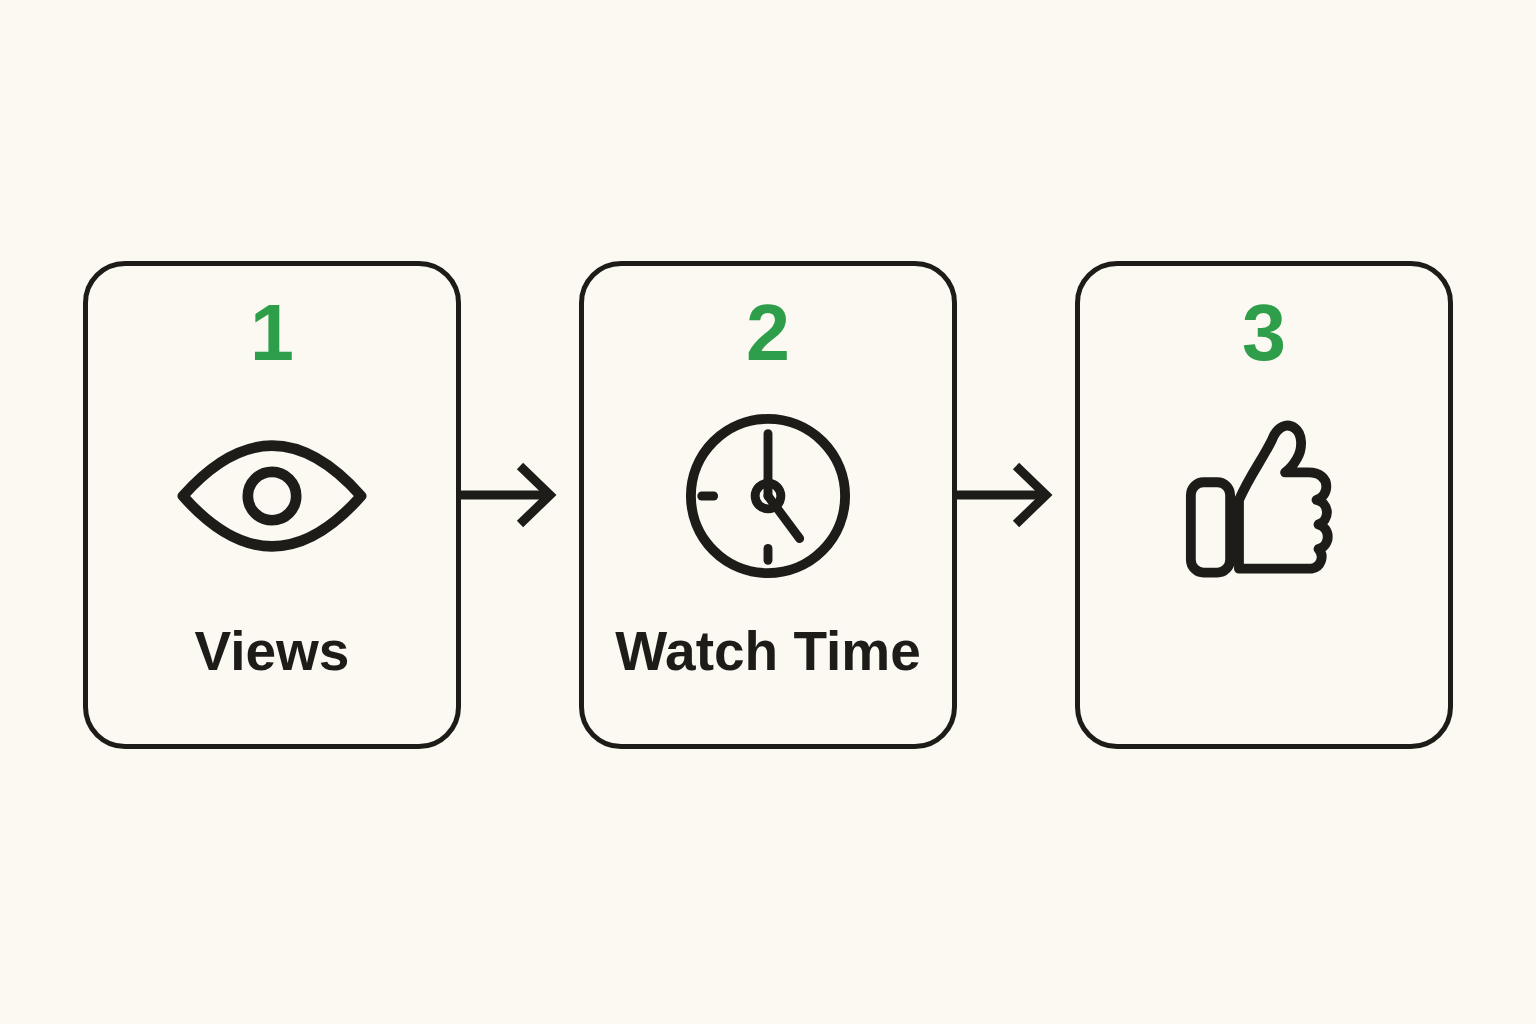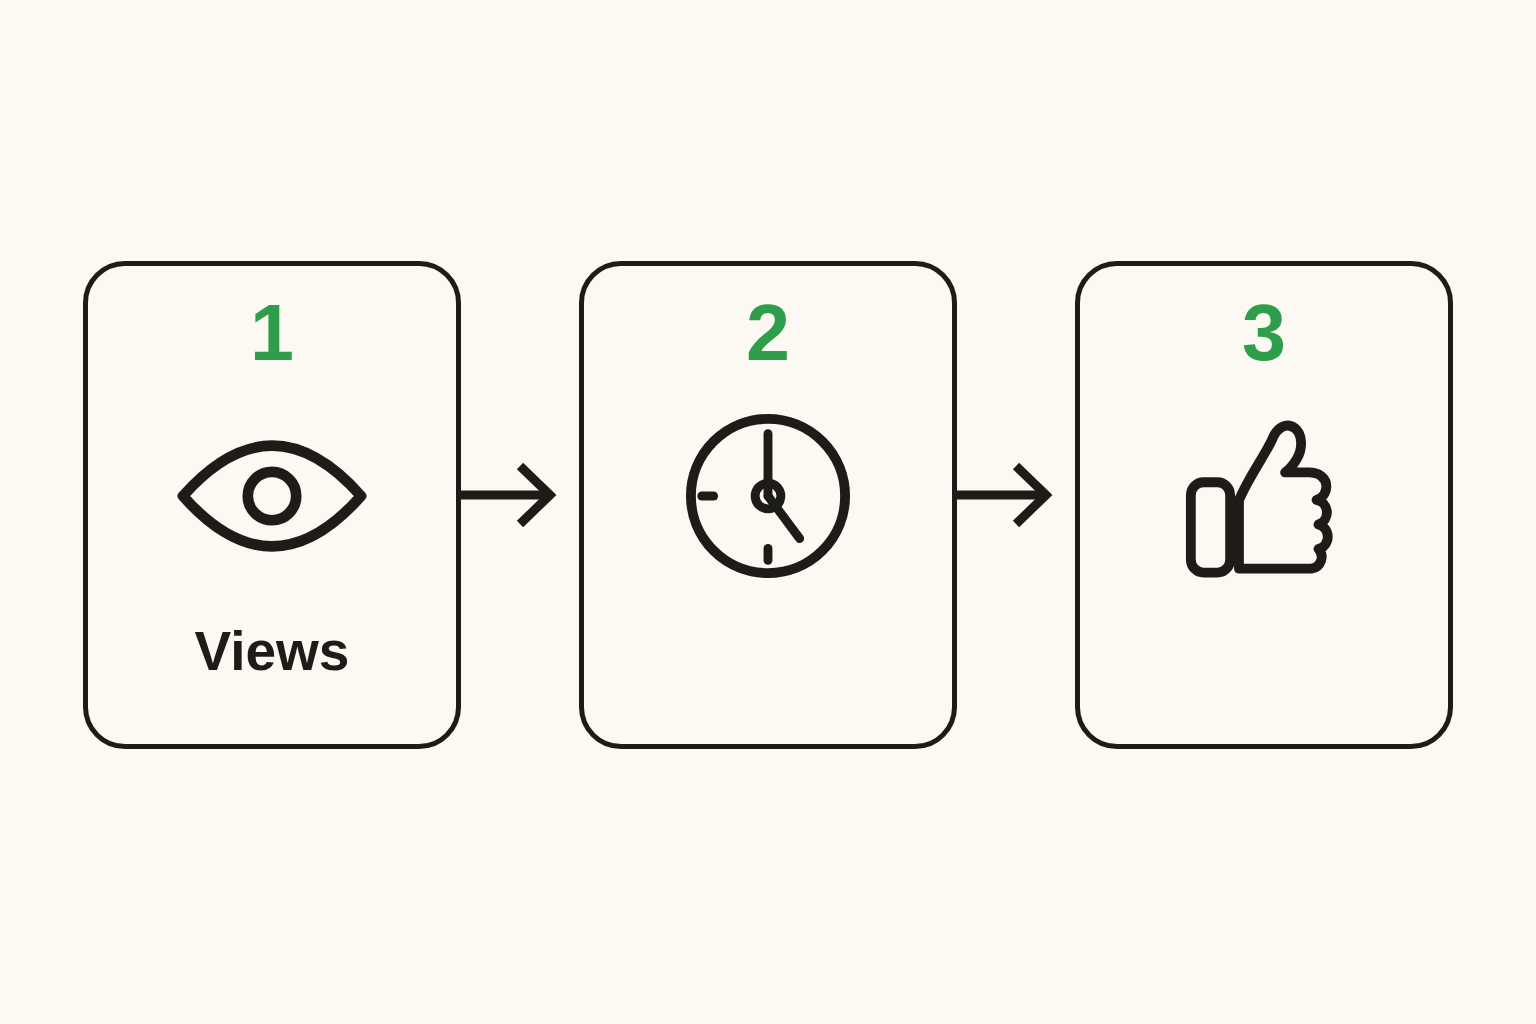--- a/index.html
+++ b/index.html
@@ -109,20 +109,21 @@
           <svg width="170" height="170" viewBox="0 0 172 172">
             <circle class="stroke" stroke-width="10" cx="86" cy="86" r="78"></circle>
             <line class="stroke" stroke-width="9" stroke-linecap="round" x1="86" y1="86" x2="86" y2="23"></line>
             <line class="stroke" stroke-width="9" stroke-linecap="round" x1="86" y1="86" x2="118" y2="129"></line>
             <circle class="stroke" stroke-width="9" cx="86" cy="86" r="13" fill="var(--card-fill, #FBF9F2)"></circle>
             <line class="stroke" stroke-width="9" stroke-linecap="round" x1="19" y1="86" x2="31" y2="86"></line>
             <line class="stroke" stroke-width="9" stroke-linecap="round" x1="86" y1="139" x2="86" y2="151"></line>
           </svg>
         </span>
       </div>
+      <div class="step-label">Watch Time</div>
     </div>
 
     <div class="flow-arrow">
       <span>
         <svg width="118" height="70" viewBox="0 0 118 70">
           <line class="stroke" stroke-width="9" x1="0" y1="35" x2="86" y2="35"></line>
           <polyline class="stroke" stroke-width="9" points="59,6 89,35 59,64"></polyline>
         </svg>
       </span>
     </div>

